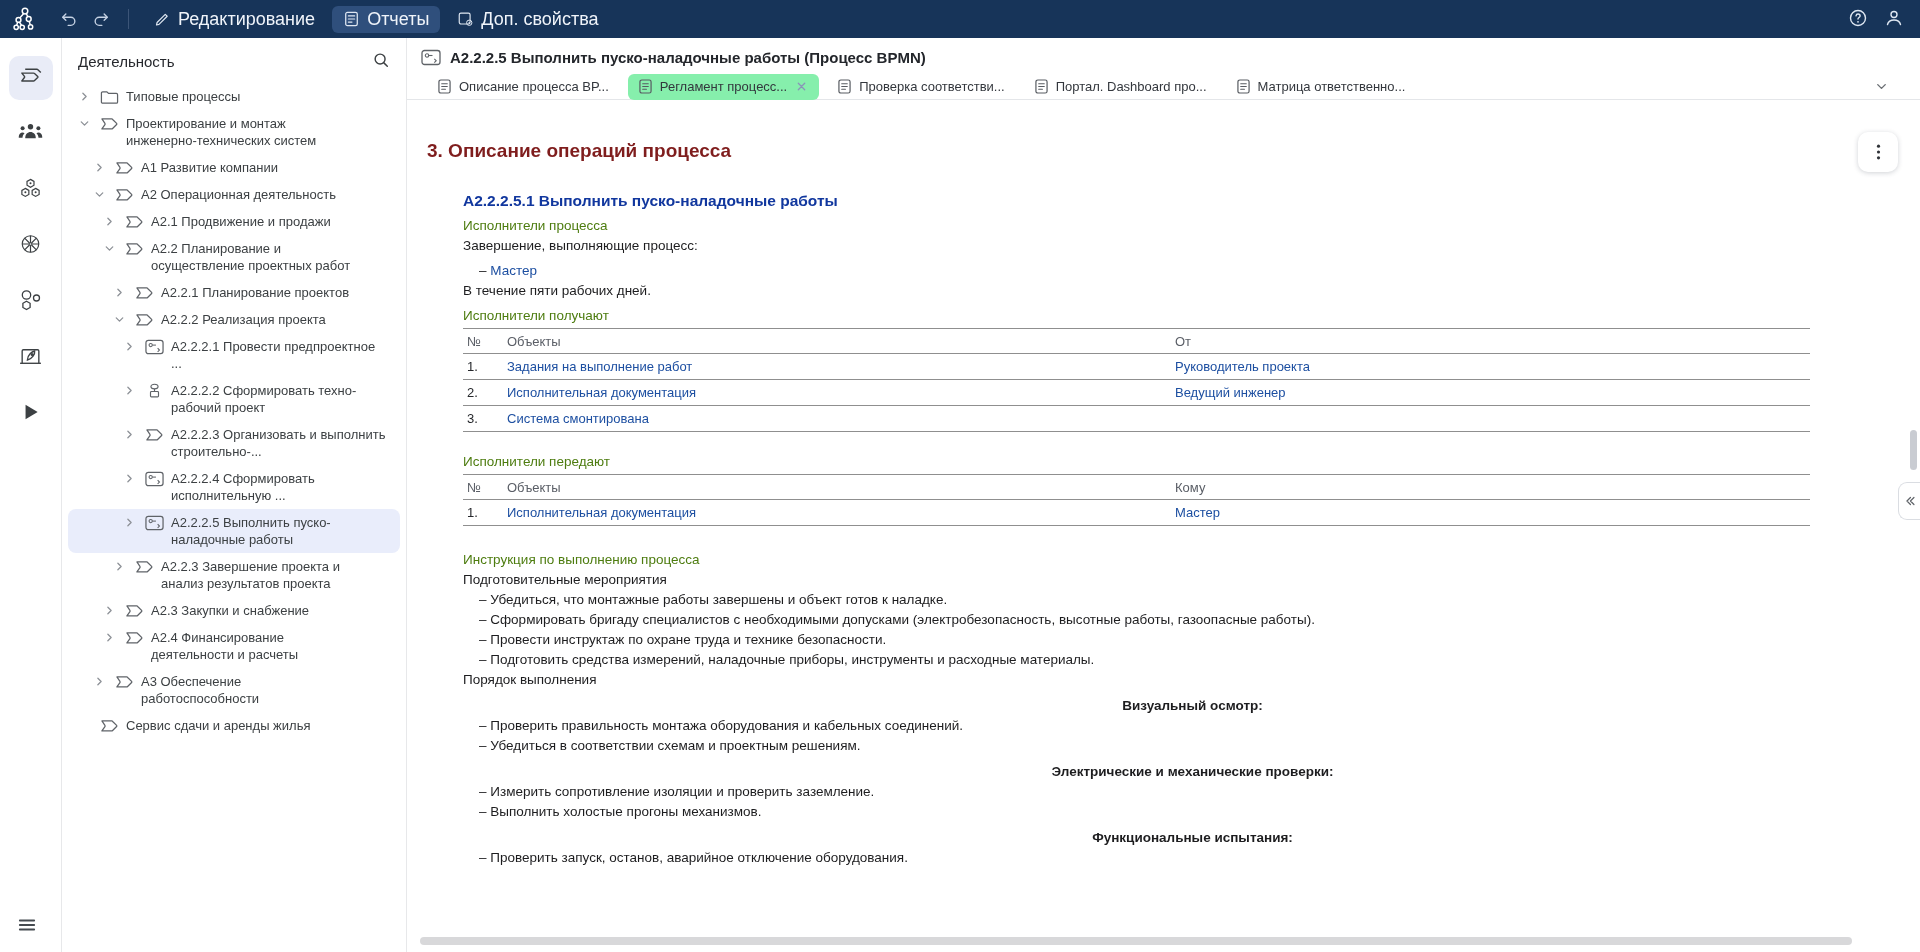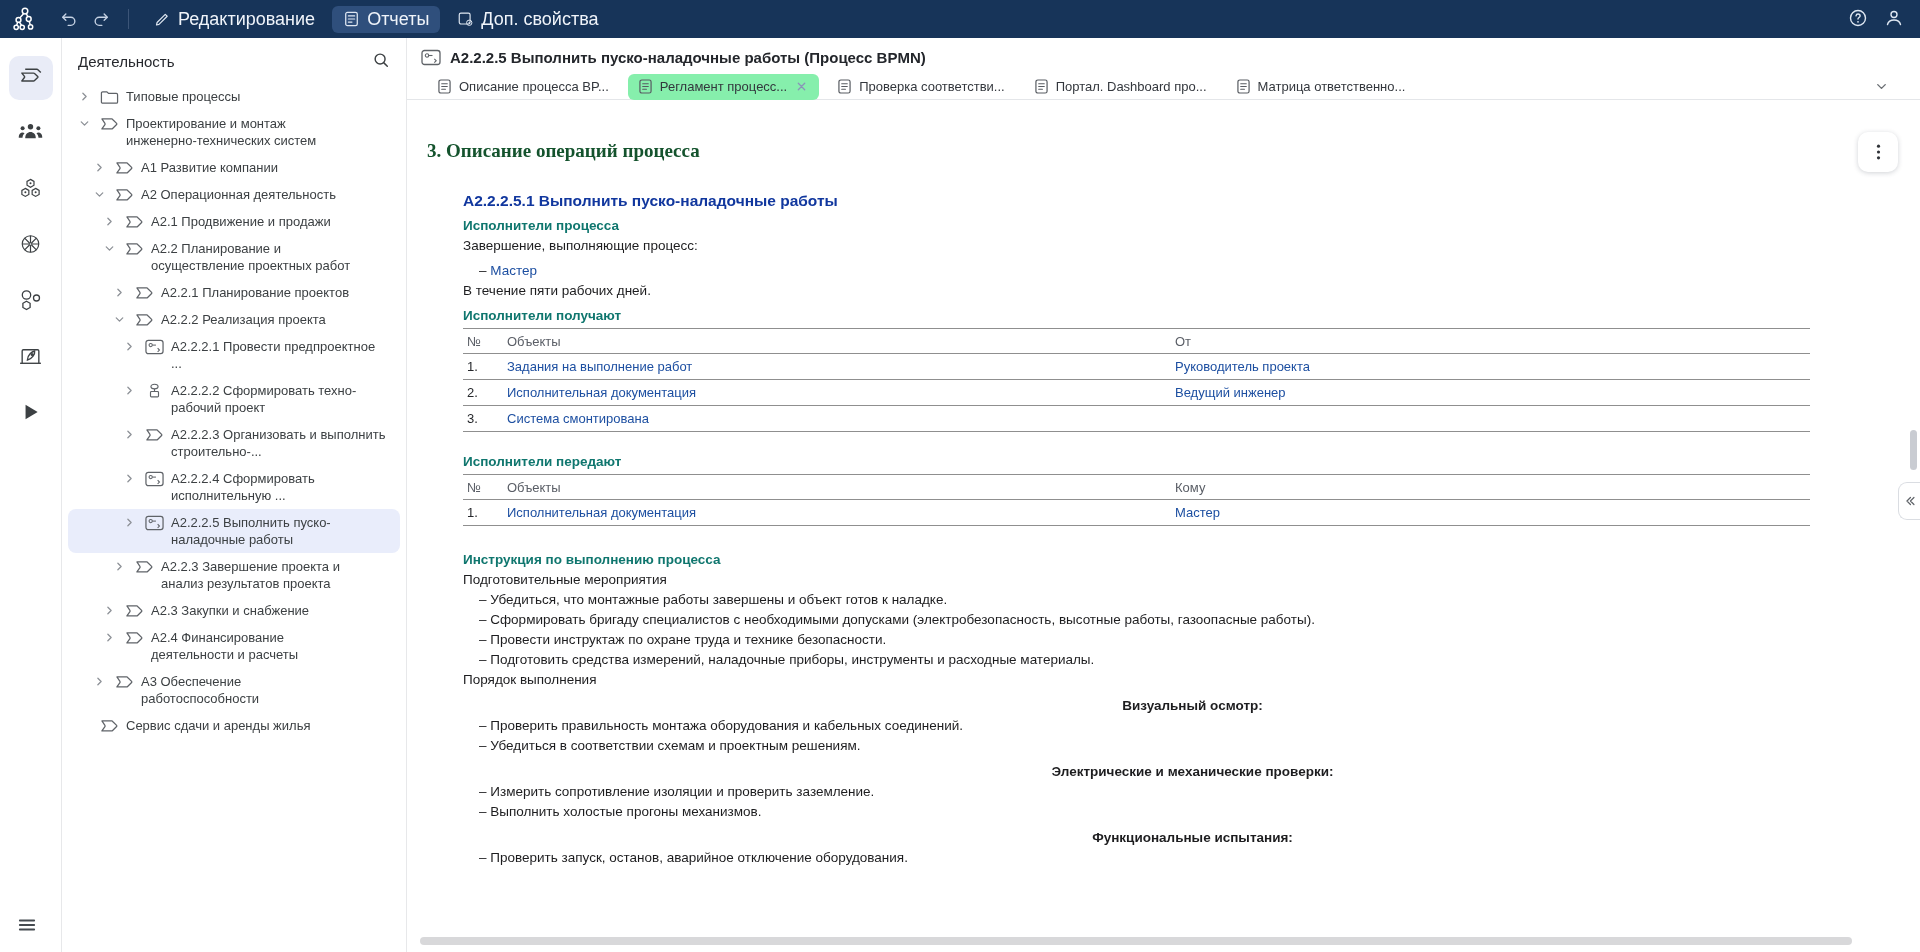--- a/index.html
+++ b/index.html
@@ -74,25 +74,25 @@
   .tab .tab-ic svg { width:13px; height:15px; }
   .tab-label { font-size:13px; color:#33373d; }
   .tab-close { display:none; width:12px; height:12px; color:#8a93b8; margin-left:2px; }
   .tab-close svg { width:11px; height:11px; }
   .tab.closable .tab-close { display:inline-flex; }
   .tabs-more { margin-left:auto; width:16px; height:16px; color:#6a6e73; cursor:pointer; }
   .tabs-more svg { width:15px; height:15px; }
 
   
   .doc { padding:40px 30px 0 20px; font-size:13.5px; color:#1d1d1f; position:relative; }
-  .doc h1 { font-size:19px; font-weight:700; color:#14532d; margin:0 0 30px 0; line-height:22px;font-family:Liberation Serif, serif; }
+  .doc h1 { font-size:19px; font-weight:700; color:#7f1d1d; margin:0 0 30px 0; line-height:22px; }
   .section { margin-left:36px; }
   .doc h2 { font-size:15.5px; font-weight:700; color:#11379e; margin:0 0 6px 0; line-height:18px; }
   .doc p { line-height:20px; }
-  .blabel { font-weight:700; color:#0f766e; }
+  .blabel { font-weight:400; color:#4d7c0f; }
   .mt5 { margin-top:5px; } .mt7 { margin-top:7px; } .mt20 { margin-top:20px; } .mt24 { margin-top:24px; }
   .dash-ind { padding-left:16px; }
   .doclink { color:#1d4fa1; text-decoration:none; cursor:pointer; }
   table.dtab { border-collapse:collapse; table-layout:fixed; width:1347px; margin-top:2px; }
   table.dtab col.c1 { width:44px; } table.dtab col.c2 { width:668px; } table.dtab col.c3 { width:635px; }
   table.dtab th { font-weight:400; color:#5a5e66; text-align:left; height:25px;
     border-top:1px solid #8f8f8f; border-bottom:1px solid #8f8f8f; font-size:13px; padding-left:4px; }
   table.dtab td { height:26px; border-bottom:1px solid #8f8f8f; font-size:13px; padding-left:4px; color:#26282c; }
   table.dtab th:nth-child(2), table.dtab td:nth-child(2),
   table.dtab th:nth-child(3), table.dtab td:nth-child(3) { padding-left:0; }

